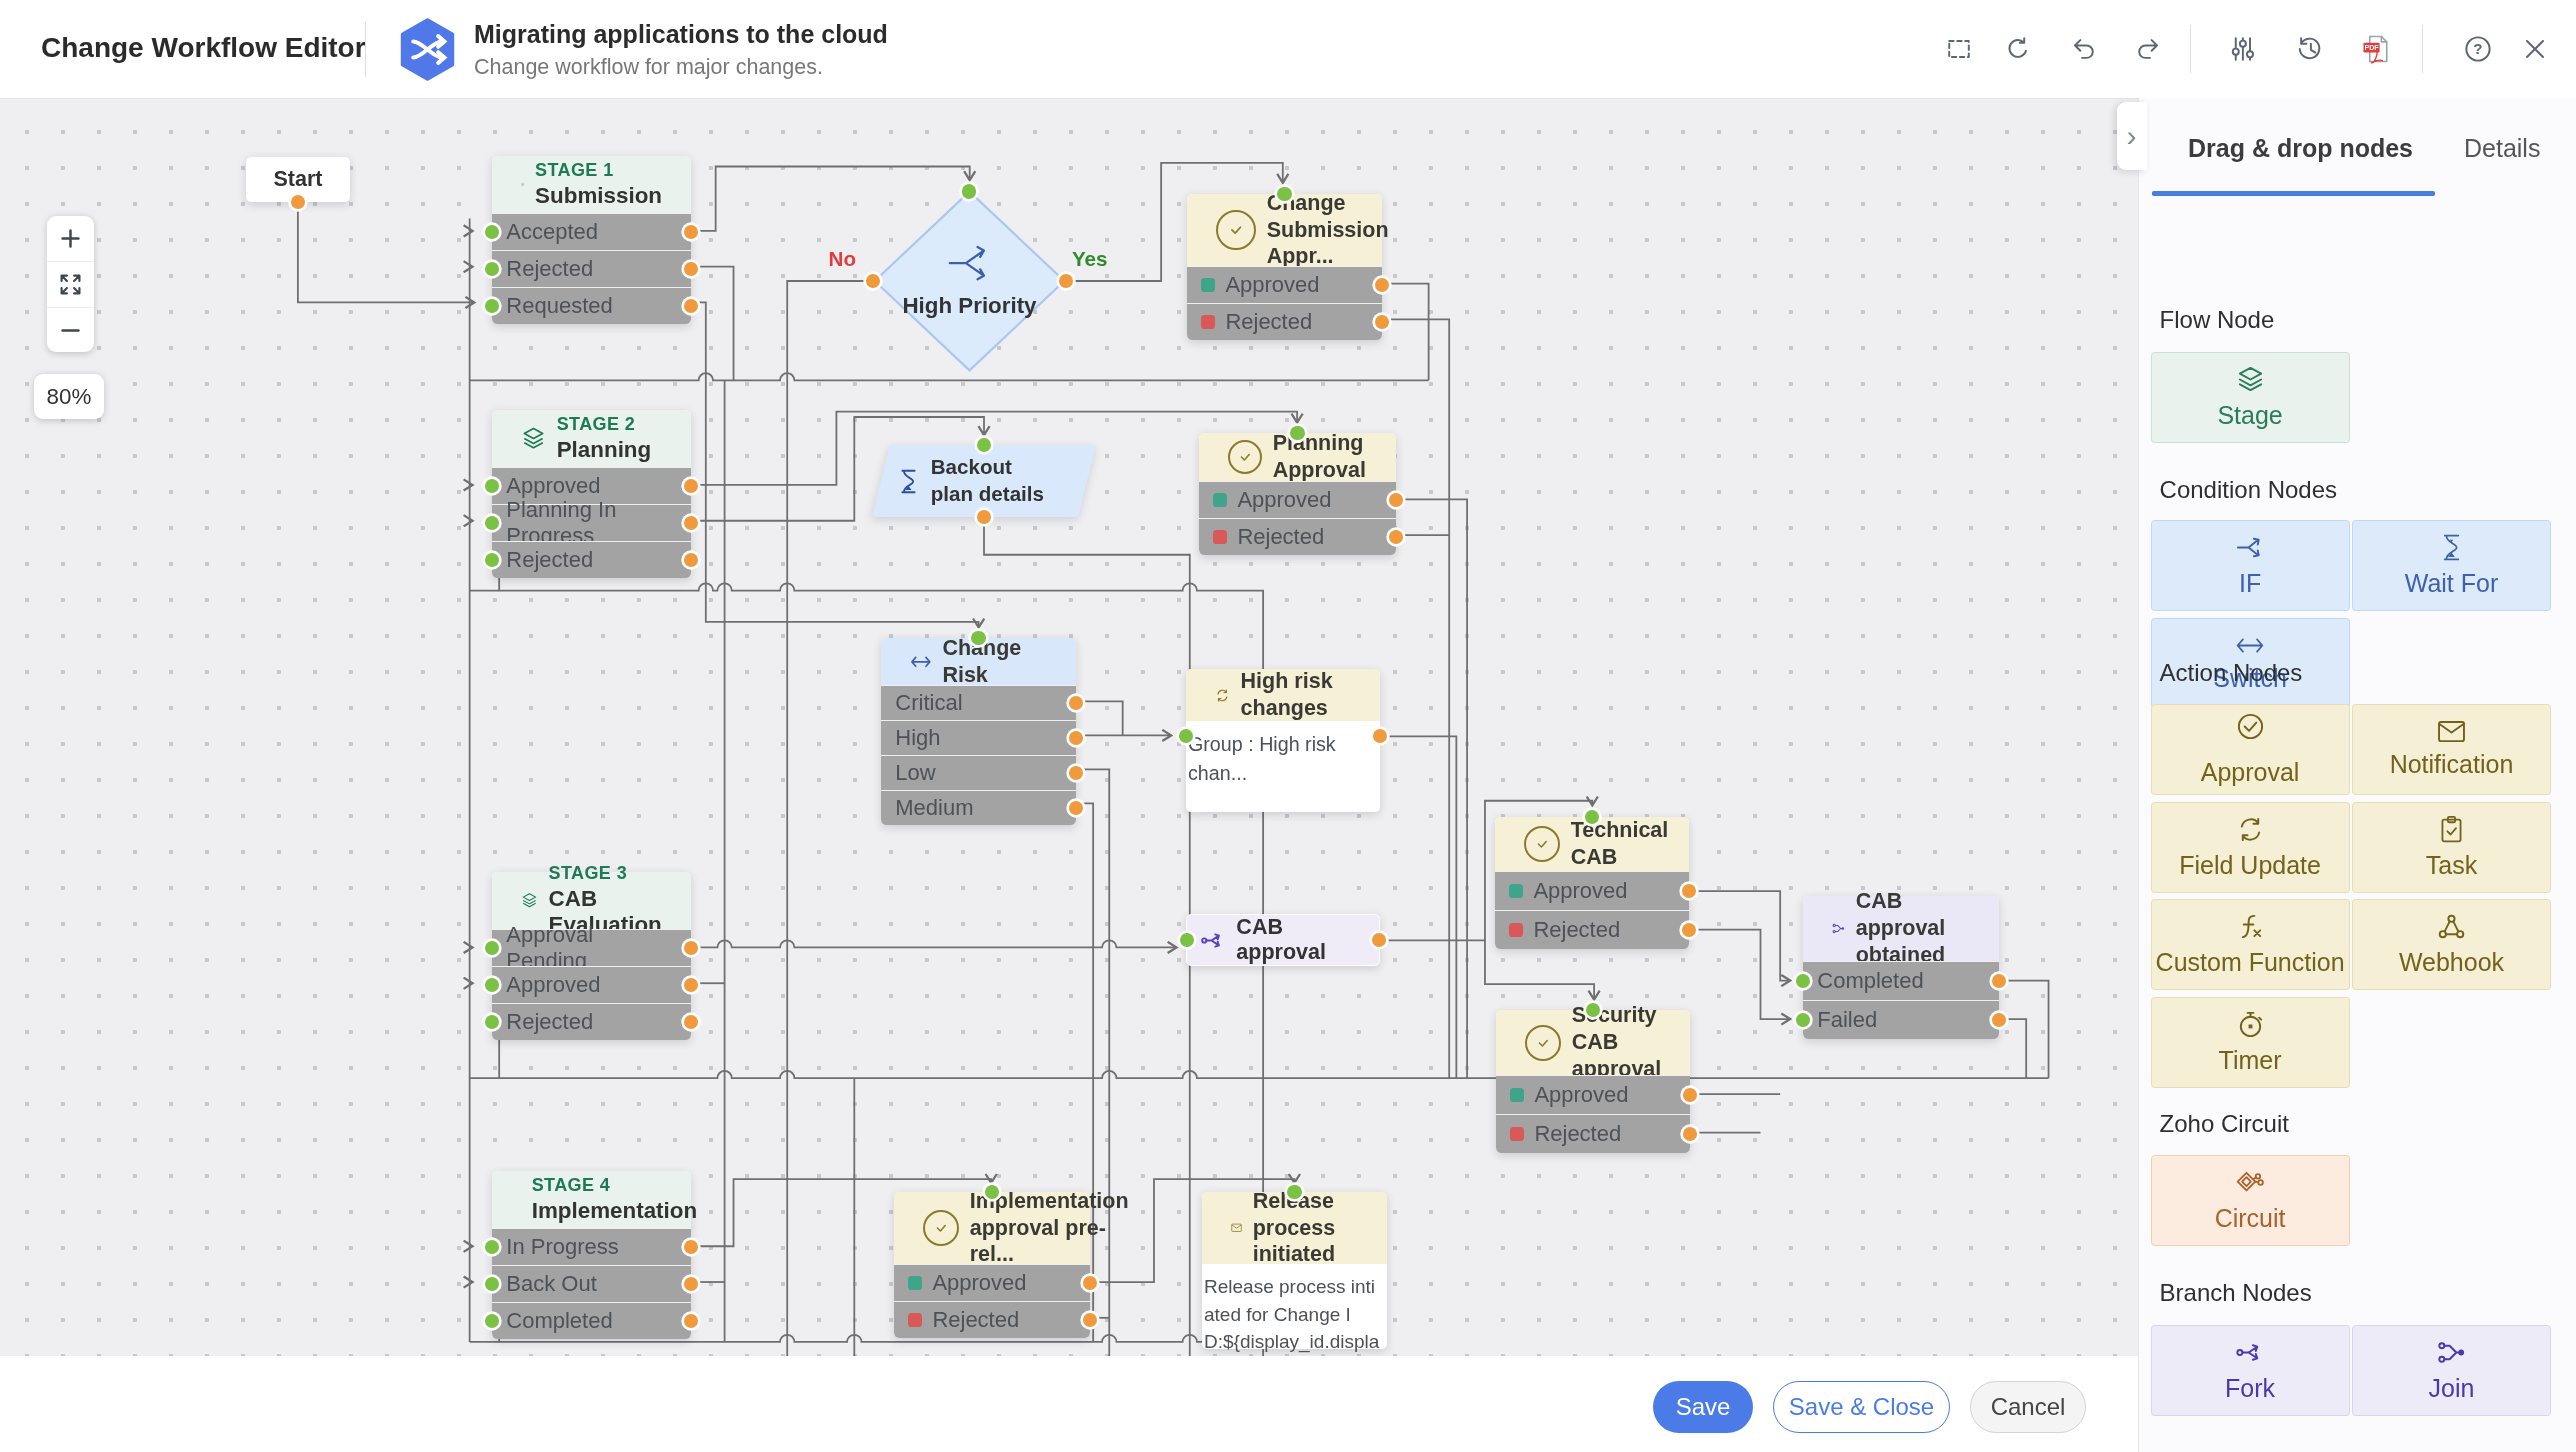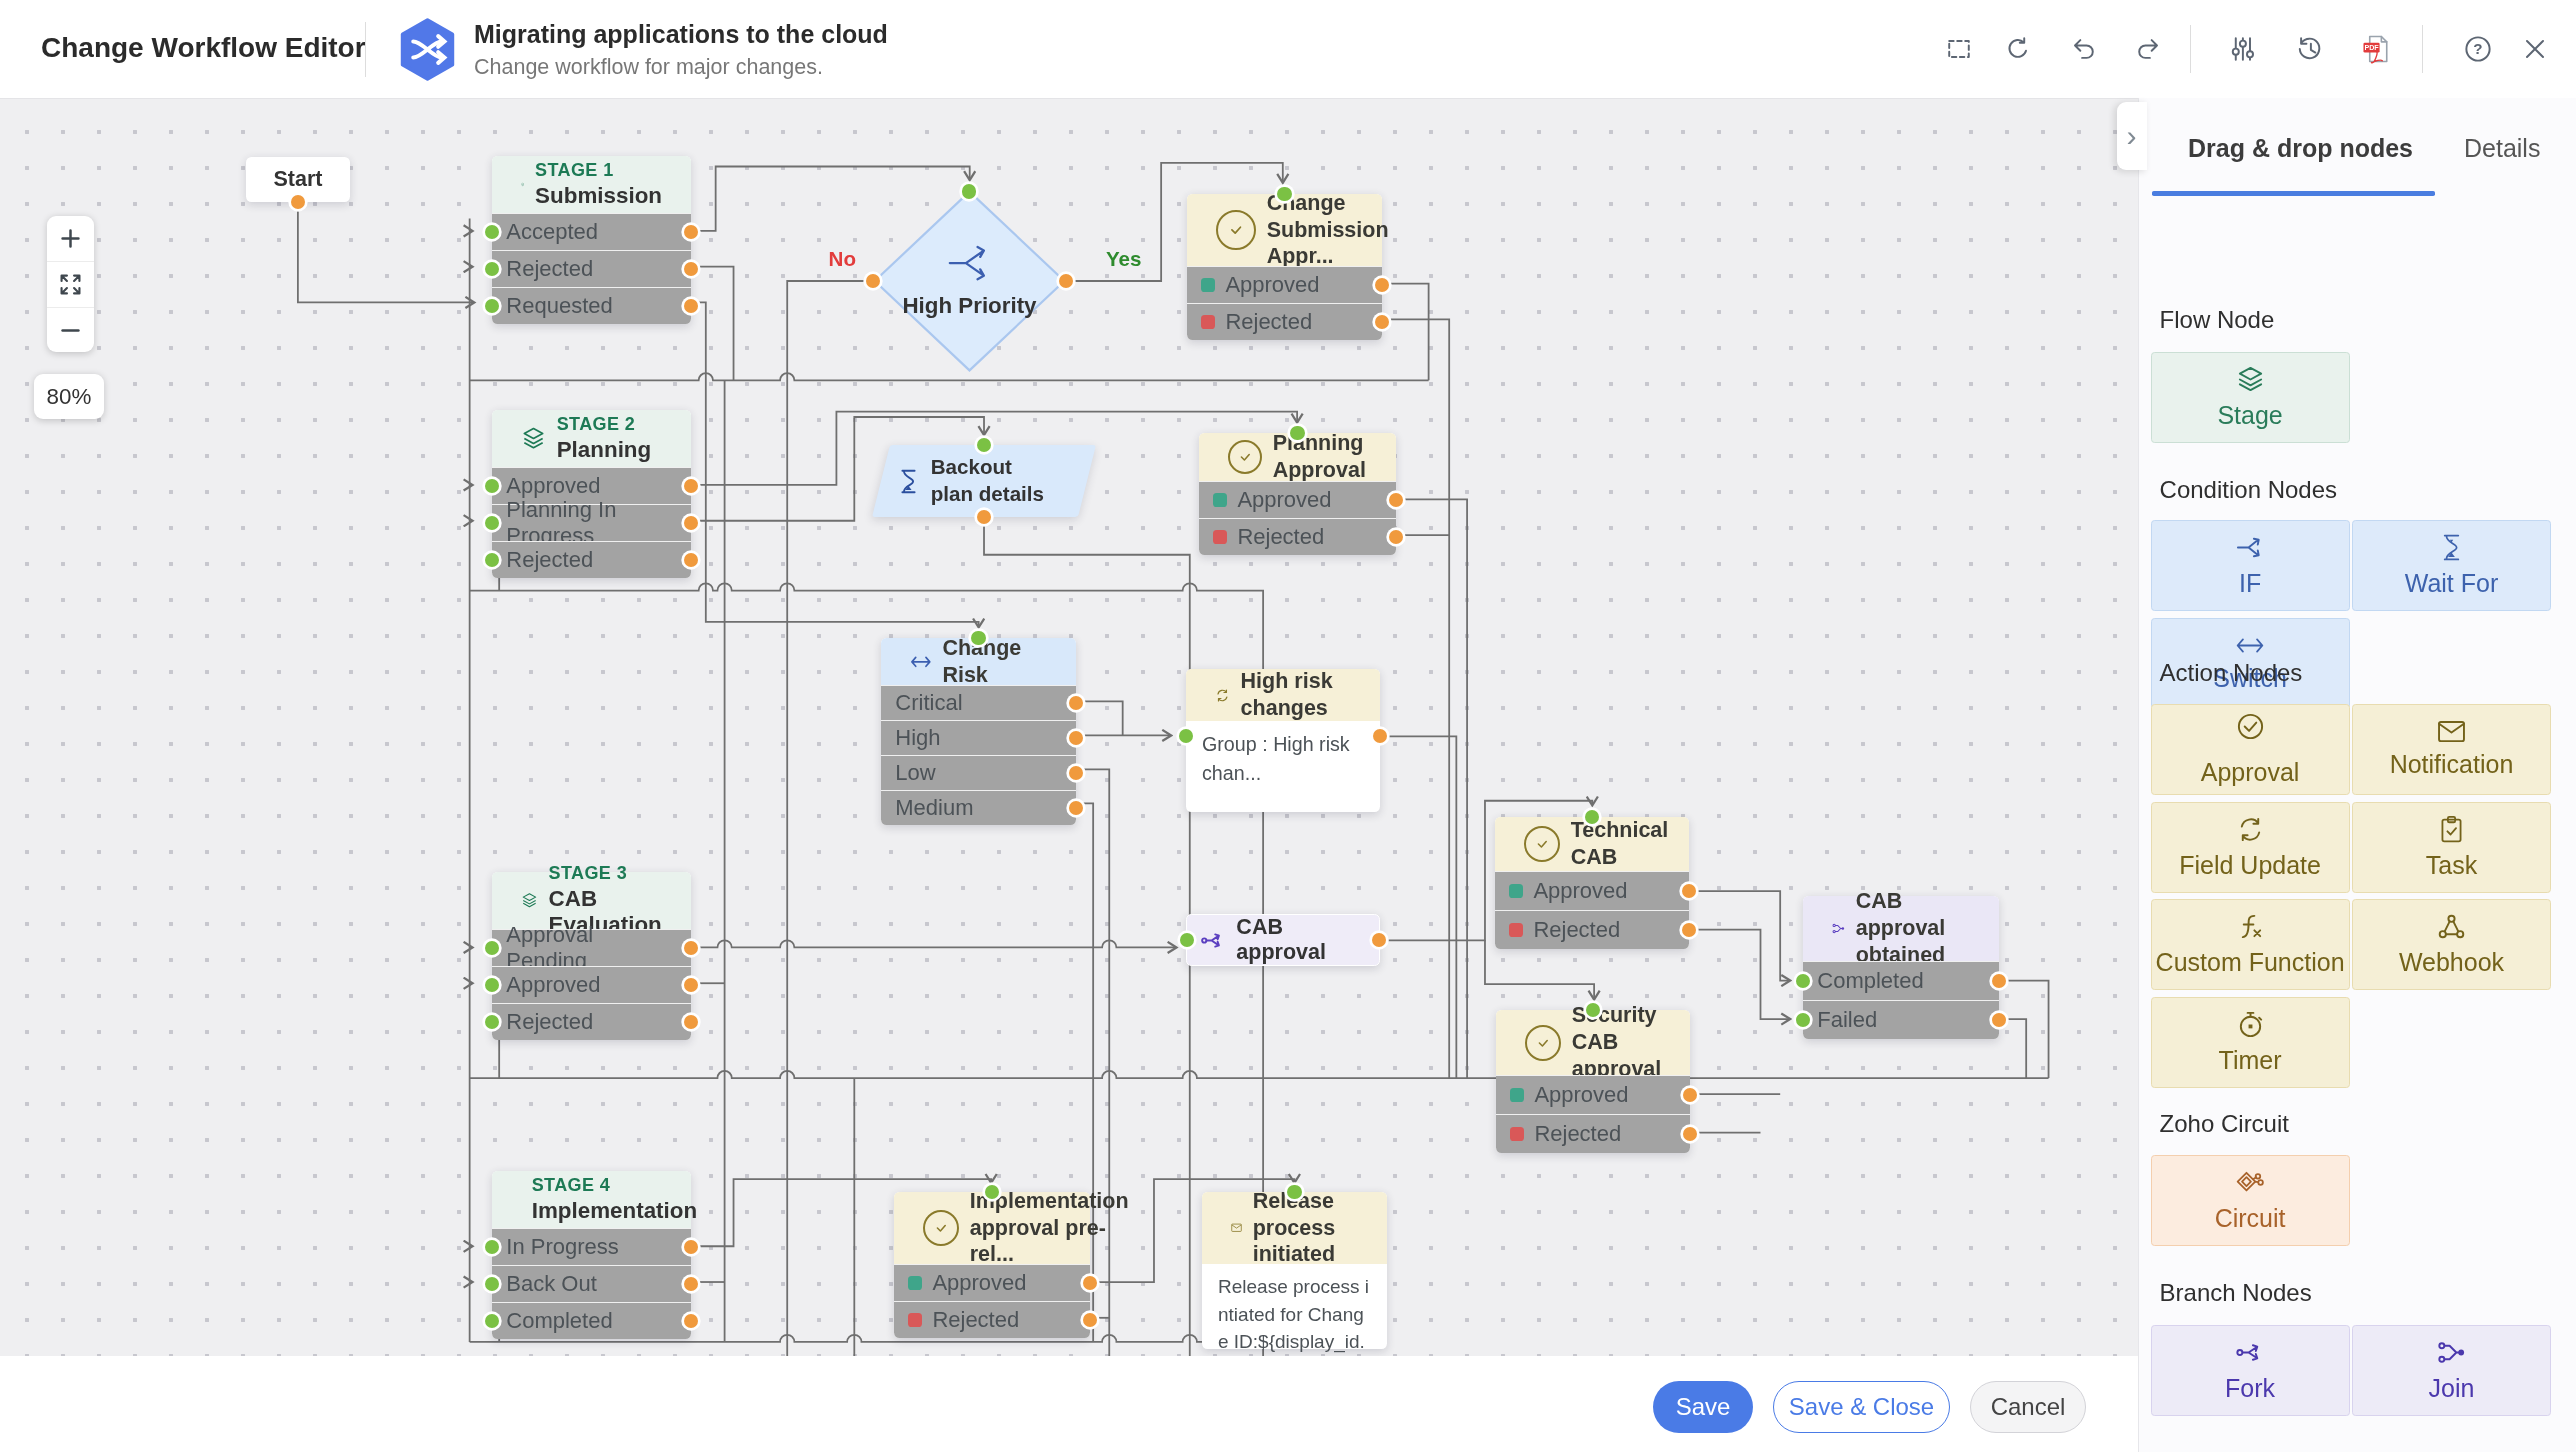--- a/index.html
+++ b/index.html
@@ -46,21 +46,21 @@
   .row43{height:38px;}
   .row38{height:34px;}
   .port{position:absolute;width:14.3px;height:14.3px;border-radius:50%;box-shadow:0 0 0 2.7px #fff;z-index:6;}
   .pg{background:#7bc144;}.po{background:#f09a3d;}
   .p-left{left:-7.2px;top:50%;margin-top:-7.2px;}
   .p-right{right:-7.2px;top:50%;margin-top:-7.2px;}
   .p-top{top:-7.2px;left:50%;margin-left:-7.2px;}
   .p-bot{bottom:-7.2px;left:50%;margin-left:-7.2px;}
   .sq{width:13.4px;height:13.4px;border-radius:3.6px;flex:0 0 auto;}
   .sq.teal{background:#3fa58a;}.sq.red{background:#d95858;}
-  .body-txt{padding:9px 16px;font-size:19.7px;color:#4c5257;line-height:1.45;}
+  .body-txt{padding:9px 2px;font-size:19.7px;color:#4c5257;line-height:1.45;}
   .circ-ico{width:36px;height:36px;border-radius:50%;border:2.1px solid #8a7a2b;display:flex;align-items:center;justify-content:center;flex:0 0 auto;}
   .circ-ico svg{stroke:#8a7a2b;fill:none;stroke-width:2.6;stroke-linecap:round;stroke-linejoin:round;}
   .yn{position:absolute;font-size:20.6px;font-weight:bold;z-index:6;}
   .lavender{background:#efecf8;border:1.8px solid #fff;}
 
   
   #sidebar{left:2138px;top:98px;width:438px;height:1354px;background:#fbfbfd;border-left:0.9px solid #e6e6ea;z-index:40;}
   .tab{position:absolute;top:36px;font-size:25px;cursor:pointer;}
   .tab.active{font-weight:bold;color:#3c3c3c;}
   .tab.idle{color:#555;}
@@ -205,21 +205,21 @@
       <g stroke="#3c5fb0" stroke-width="2.6" fill="none" stroke-linecap="round" stroke-linejoin="round">
         <path d="M88 84 h18 M106 84 l20 -14 M106 84 l20 14 M119 66 l7 4 -4 7 M119 102 l7 -4 -4 -7"></path>
       </g>
       <text x="110" y="140" text-anchor="middle" font-size="25" font-weight="bold" fill="#333" font-family="Liberation Sans, sans-serif">High Priority</text>
     </svg>
     <span class="port pg" style="top:-3.6px;left:91px;"></span>
     <span class="port po" style="top:86px;left:-5.4px;"></span>
     <span class="port po" style="top:86px;right:-5.4px;"></span>
   </div>
   <div class="yn abs" style="left:809px;top:247px;width:47px;text-align:right;color:#e23c3c;">No</div>
-  <div class="yn abs" style="left:1072px;top:247px;color:#2e8b2e;margin-left:34px;">Yes</div>
+  <div class="yn abs" style="left:1072px;top:247px;color:#2e8b2e;">Yes</div>
 
   <div class="node abs" style="left:1187px;top:194px;width:195px;">
     <span class="port pg p-top"></span>
     <div class="nhead appr-head" style="height:72px;">
       <span class="circ-ico">
           <svg width="19.7" height="19.7" viewBox="0 0 30 30">
             <path d="M9 15l5 5 8-9"></path>
           </svg>
         </span>
       <div class="ttl">Change Submission Appr...</div>

